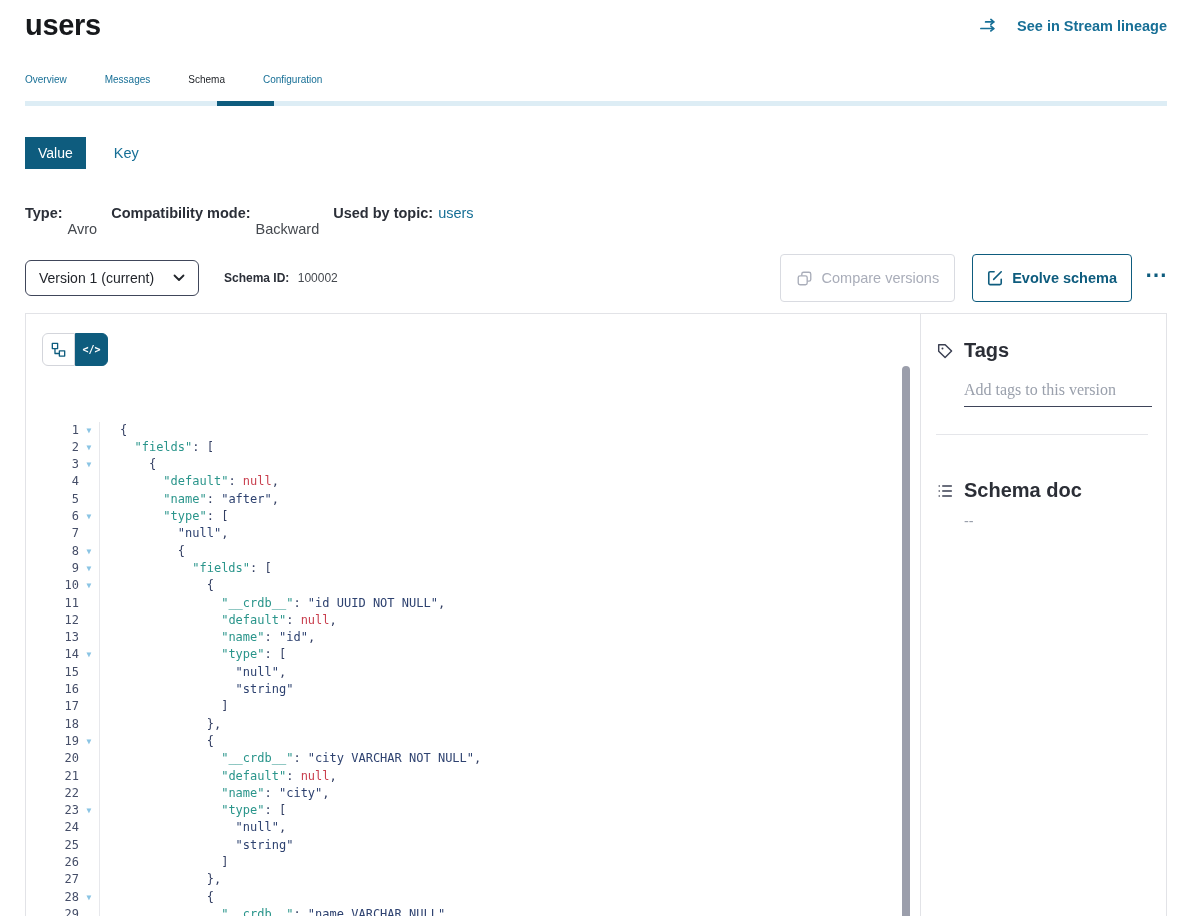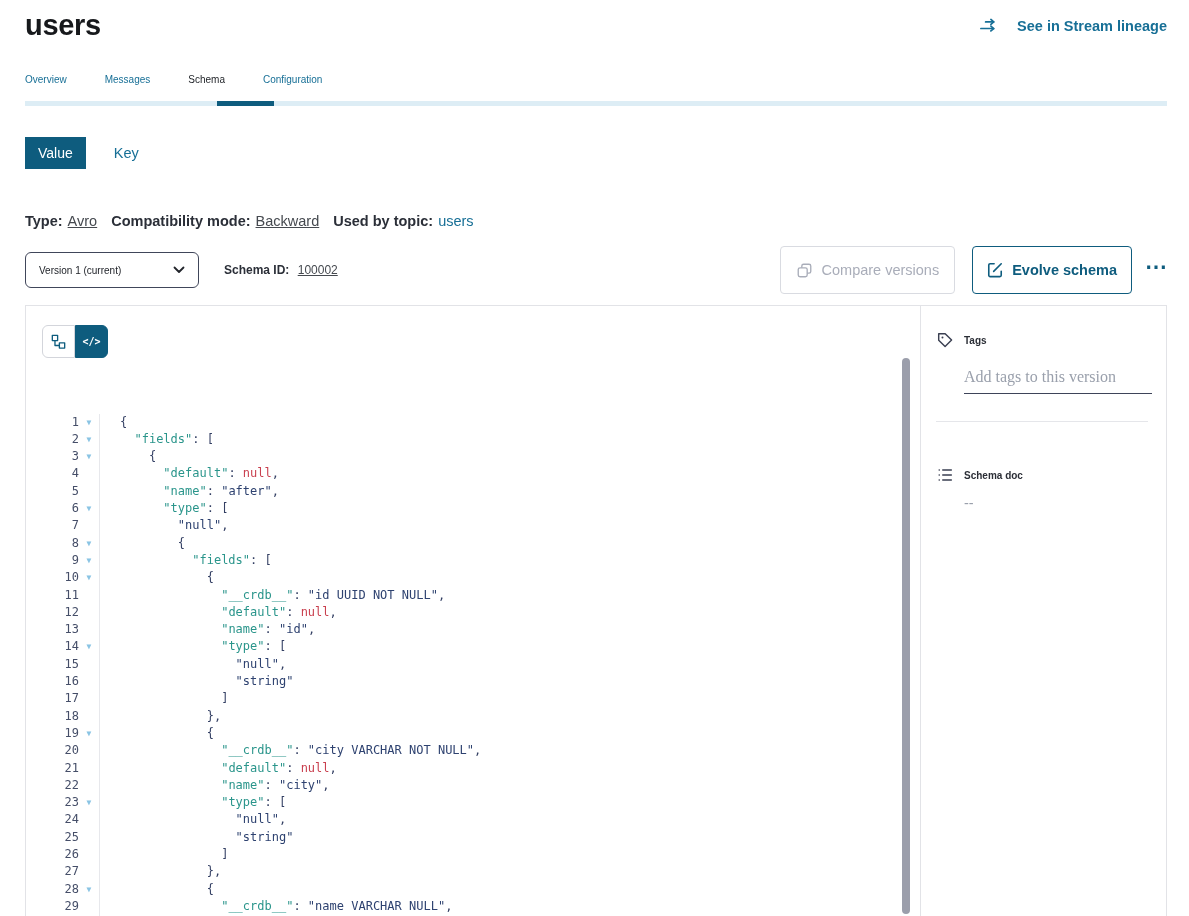--- a/index.html
+++ b/index.html
@@ -36,28 +36,28 @@
   .tab.active{color:var(--ink);}
   .tab-track{height:5px;background:#ddedf5;position:relative;}
   .tab-indicator{position:absolute;left:192px;width:57px;height:5px;background:var(--dark);}
 
   
   .toggle-row{margin-top:31px;display:flex;align-items:center;}
   .btn-value{background:var(--dark);color:#fff;border:none;border-radius:0;padding:8px 13px;font-size:14px;font-family:inherit;cursor:pointer;}
   .key-link{color:var(--link);margin-left:28px;font-size:14.5px;cursor:pointer;}
 
   
-  .meta-row{margin-top:36px;font-size:14.5px;display:flex;align-items:flex-end;}
+  .meta-row{margin-top:36px;font-size:14.5px;display:flex;align-items:flex-start;}
   .meta-label{font-weight:700;color:var(--label);}
-  .meta-val{color:var(--value);margin:8px 14px 0 5px;text-decoration:underline;}
+  .meta-val{color:var(--value);margin:16px 14px 0 5px;}
   .meta-link{color:var(--link);margin-left:5px;cursor:pointer;}
 
   
   .version-row{margin-top:17px;display:flex;align-items:center;}
-  .select{display:flex;align-items:center;justify-content:space-between;width:174px;height:36px;border:1px solid #40465a;border-radius:6px;padding:0 13px;font-size:10px;color:#22252b;cursor:pointer;background:#fff;}
+  .select{display:flex;align-items:center;justify-content:space-between;width:174px;height:36px;border:1px solid #40465a;border-radius:6px;padding:0 13px;font-size:14px;color:#22252b;cursor:pointer;background:#fff;}
   .schema-id{margin-left:25px;font-size:12px;}
   .vspacer{flex:1;}
   .btn{display:flex;align-items:center;gap:9px;height:48px;border-radius:4px;background:#fff;font-size:14.5px;font-family:inherit;cursor:pointer;}
   .btn-compare{border:1px solid #d9dbe1;color:#a9adb9;padding:0 15px;}
   .btn-evolve{border:1px solid var(--dark);color:var(--dark);font-weight:700;padding:0 14px;margin-left:17px;}
   .more-menu{color:var(--dark);margin-left:13px;font-size:22px;font-weight:700;line-height:1;cursor:pointer;padding-bottom:6px;}
 
   
   .card{margin-top:11px;border:1px solid var(--border);border-bottom:none;height:615px;display:flex;overflow:hidden;}
   .code-panel{flex:1;min-width:0;position:relative;padding:19px 0 0 16px;}
@@ -72,21 +72,21 @@
   .g-fold{width:21px;flex:none;text-align:center;color:var(--fold);font-size:8px;border-right:1px solid #e7e8ec;}
   .g-code{padding-left:20px;}
   .t-key{color:var(--tok-key);}
   .t-str{color:var(--tok-str);}
   .t-null{color:var(--tok-null);}
   .t-p{color:var(--tok-punc);}
   .scroll-thumb{position:absolute;top:52px;right:10px;width:8px;height:556px;background:#9b9eab;border-radius:4px;}
 
   
   .sidebar{width:246px;flex:none;border-left:1px solid var(--border);padding:25px 18px 0 15px;}
-  .sb-head{display:flex;align-items:center;gap:10px;font-weight:700;font-size:10px;color:#2b2e36;}
+  .sb-head{display:flex;align-items:center;gap:10px;font-weight:700;font-size:20px;color:#2b2e36;}
   .sb-icon{width:18px;height:18px;flex:none;}
   .tags-input{display:block;border:none;border-bottom:1px solid #3e4459;width:188px;font-size:16px;padding:4px 0 7px;margin:15px 0 0 28px;color:#2b2e36;outline:none;font-family:Liberation Serif, serif;background:transparent;}
   .tags-input::placeholder{color:var(--muted);}
   .sb-divider{border:none;border-top:1px solid #e5e6ea;margin:27px 0 0 0;}
   .sb-section-doc{margin-top:44px;}
   .sb-section-date{margin-top:26px;}
   .sb-value{margin:11px 0 0 28px;font-size:14.5px;color:#3f444e;}
   .sb-value.muted{color:var(--muted);}
 </style>
 </head>

